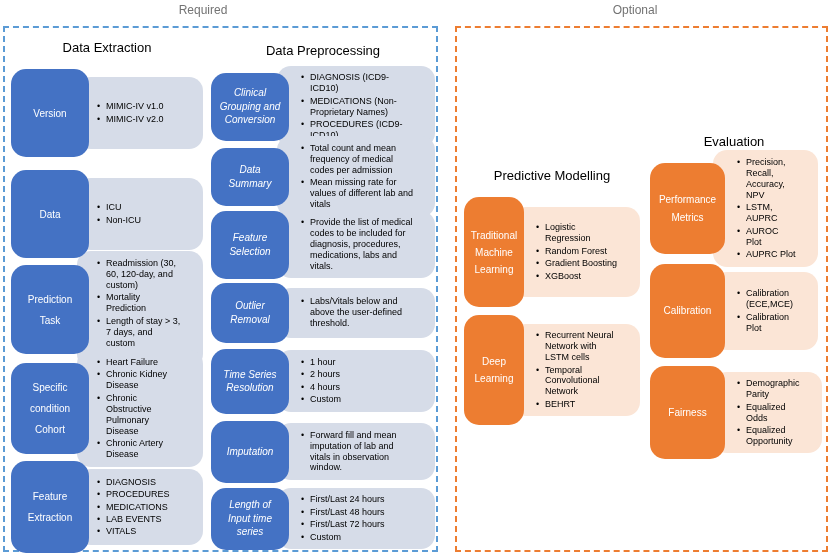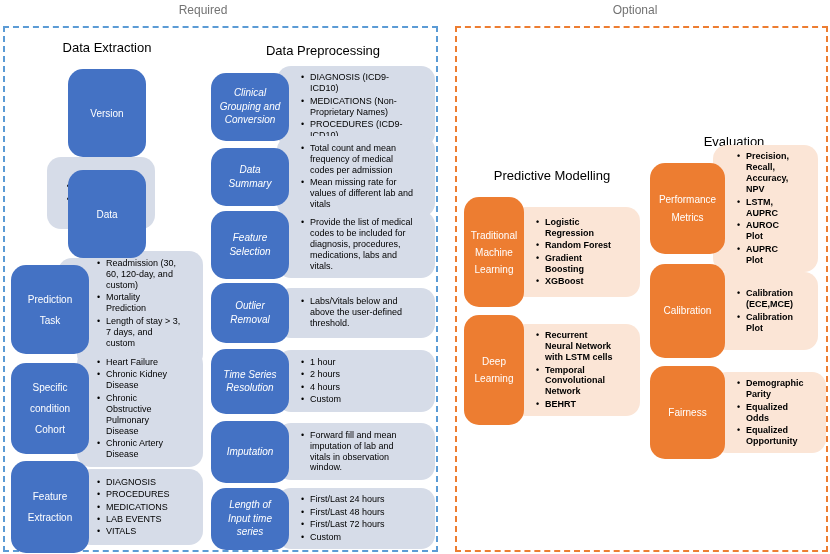--- a/index.html
+++ b/index.html
@@ -38,28 +38,28 @@
                min-height:calc(100% - 14px);display:flex;flex-direction:column;justify-content:center;
                padding:5px 22px 5px 24px;}
   .content-box ul{list-style:none;}
   .content-box li{position:relative;padding-left:9px;font-size:9px;line-height:1.22;margin:1.5px 0;color:#000;}
   .content-box li::before{content:"\2022";position:absolute;left:0;top:0;}
 
   
   .panel-required .label-box{background:var(--blue-label);}
   .panel-required .content-box{background:var(--blue-content);}
   .panel-optional .label-box{background:var(--orange-label);}
-  .panel-optional .content-box{background:var(--orange-content);font-weight:bold;}
+  .panel-optional .content-box{background:var(--orange-content);}
 
   
   .col-0-0{width:192px;}
   .col-0-0 .label-box{width:78px;line-height:2.1;}
   .col-0-0 .content-box{padding-left:20px;min-height:calc(100% - 16px);}
-  .col-0-0 .row:nth-child(1){height:88px;flex-direction:column;}
-  .col-0-0 .row:nth-child(2){height:88px;margin-top:13px;flex-direction:column;}
+  .col-0-0 .row:nth-child(1){height:88px;}
+  .col-0-0 .row:nth-child(2){height:88px;margin-top:13px;}
   .col-0-0 .row:nth-child(3){height:89px;margin-top:7px;}
   .col-0-0 .row:nth-child(4){height:91px;margin-top:9px;}
   .col-0-0 .row:nth-child(5){height:92px;margin-top:7px;}
 
   .col-0-1{width:224px;margin-left:8px;}
   .col-0-1 .label-box{width:78px;line-height:1.35;font-style:italic;}
   .col-0-1 .content-box{min-height:calc(100% - 10px);}
   .col-0-1 .row:nth-child(1){height:68px;}
   .col-0-1 .row:nth-child(2){height:58px;margin-top:7px;}
   .col-0-1 .row:nth-child(3){height:68px;margin-top:5px;}

